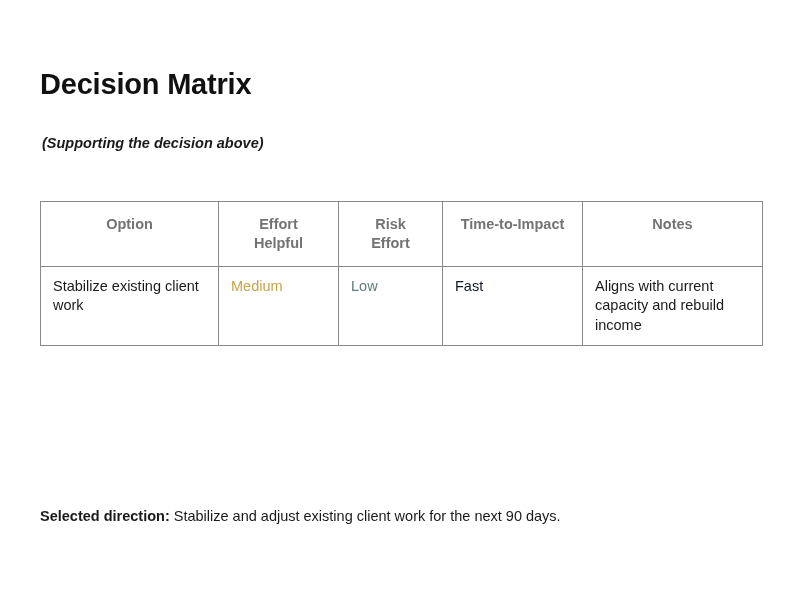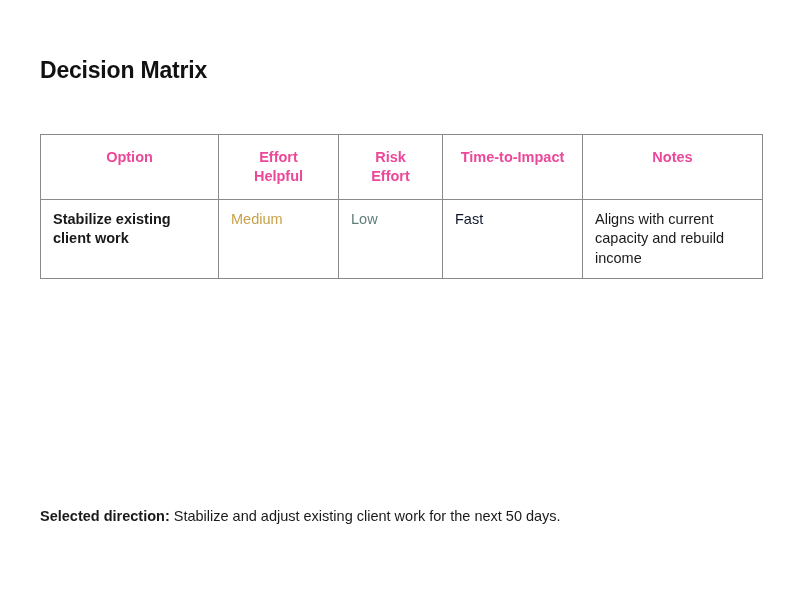--- a/index.html
+++ b/index.html
@@ -15,24 +15,24 @@
     overflow: hidden;
   }
   .slide {
     position: relative;
     width: 800px;
     height: 600px;
     box-sizing: border-box;
     padding: 44px 38px 0 40px;
   }
   .title {
-    font-size: 23px;
+    font-size: 29px;
     font-weight: bold;
     letter-spacing: -0.2px;
-    margin: 13px 0 0 0;
+    margin: 24px 0 0 0;
     color: #111111;
   }
   .subtitle {
     font-size: 14.5px;
     font-style: italic;
     font-weight: bold;
     color: #1a1a1a;
     margin: 34px 0 0 2px;
   }
   table.matrix {
@@ -50,51 +50,52 @@
     font-weight: normal;
     text-align: left;
   }
   table.matrix thead th {
     text-align: center;
     font-weight: bold;
     font-size: 14.5px;
     padding-top: 13px;
     padding-bottom: 13px;
     line-height: 1.3;
-    color: #ec4899;
+    color: #737373;
   }
   .col-option  { width: 178px; }
   .col-effort  { width: 120px; }
   .col-risk    { width: 104px; }
   .col-impact  { width: 140px; }
   .col-notes   { width: 180px; }
 
   td.center { text-align: center; font-weight: bold; }
   td.opt { padding-left: 13px; }
-  td.opt.strong { font-weight: bold; }
+  td.opt.strong { font-weight: normal; }
   td.notes { padding-left: 13px; }
 
   .row-tall td { height: 58px; }
 
   .footer {
     position: absolute;
     left: 40px;
     top: 508px;
     font-size: 14.5px;
     color: #1a1a1a;
   }
   .footer .lbl { font-weight: bold; }
 </style>
 </head>
 <body>
 
 <div class="slide">
 
   <h1 class="title">Decision Matrix</h1>
 
+  <div class="subtitle">(Supporting the decision above)</div>
 
   <table class="matrix">
     <colgroup>
       <col class="col-option">
       <col class="col-effort">
       <col class="col-risk">
       <col class="col-impact">
       <col class="col-notes">
     </colgroup>
     <thead>
@@ -117,16 +118,16 @@
         <td class="opt strong">Stabilize existing client work</td>
         <td class="center" style="color:#c8a24a">Medium</td>
         <td class="center" style="color:#5f7d7b">Low</td>
         <td class="center" style="color:#0f172a">Fast</td>
         <td class="notes">Aligns with current capacity and rebuild income</td>
       </tr>
     </tbody>
   </table>
 
   <div class="footer">
-    <span class="lbl">Selected direction:</span><span> Stabilize and adjust existing client work for the next 50 days.</span>
+    <span class="lbl">Selected direction:</span><span> Stabilize and adjust existing client work for the next 90 days.</span>
   </div>
 
 </div>
 
 </body></html>

